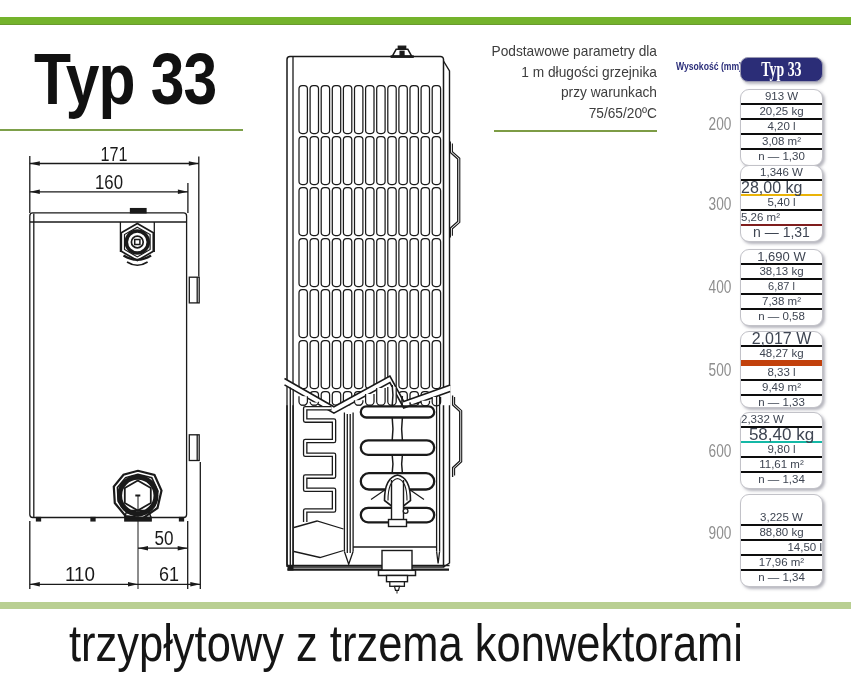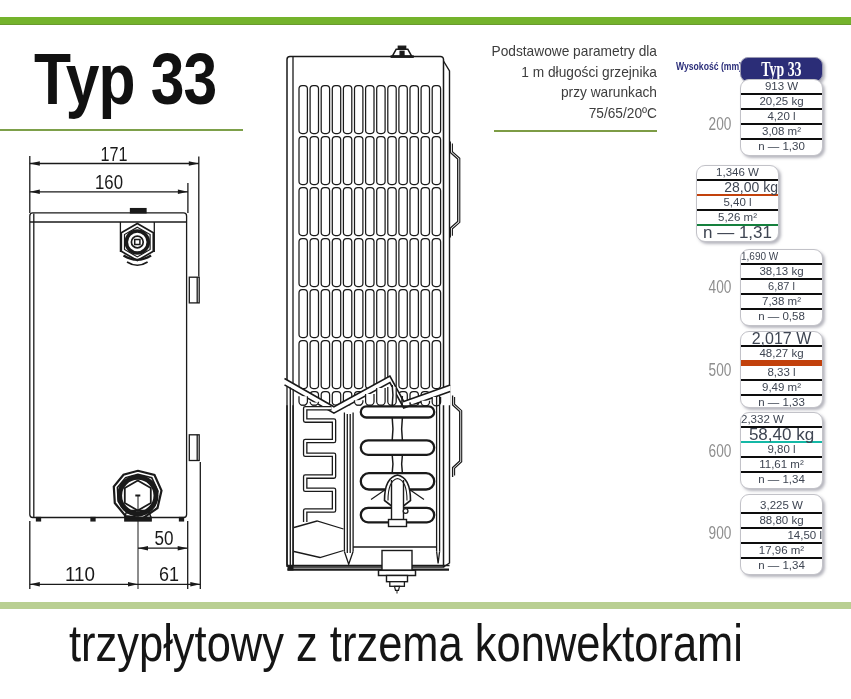--- a/index.html
+++ b/index.html
@@ -320,42 +320,42 @@
   </g>
  </g>
 </svg>
 
 <div style="position:absolute;left:676px;top:59.5px;font-size:11.5px;font-weight:700;color:#2b2e7a;white-space:nowrap;transform:scaleX(0.75);transform-origin:left top">Wysokość (mm)</div>
 
 <div style="position:absolute;left:740px;top:56.5px;width:81px;height:23.5px;background:#2b2d77;border:1px solid #9a9ab2;border-radius:8px;box-shadow:2px 2px 3px rgba(110,110,125,.5);color:#fff;font-family:'Liberation Serif',serif;font-weight:700;font-size:21px;text-align:center;line-height:22.5px"><span style="display:inline-block;transform:scaleX(0.66)">Typ 33</span></div>
 
 <div style="position:absolute;left:695px;top:113.5px;width:50px;text-align:center;font-size:17.5px;color:#8e8e8e;transform:scaleX(0.78)">200</div>
 
-<div style="position:absolute;left:740px;top:79px;width:81px;height:75px;background:#fff;border:1.3px solid #c2c2c8;border-radius:9px;box-shadow:2px 2px 3px rgba(110,110,125,.5);padding-top:0;overflow:hidden">
+<div style="position:absolute;left:740px;top:89px;width:81px;height:75px;background:#fff;border:1.3px solid #c2c2c8;border-radius:9px;box-shadow:2px 2px 3px rgba(110,110,125,.5);padding-top:0;overflow:hidden">
       <div style="height:13.1px;border-bottom:2px solid #0d0d0d;font-size:11.5px;color:#3e4552;text-align:center;line-height:13.4px">913 W</div>
       <div style="height:13.1px;border-bottom:2px solid #0d0d0d;font-size:11.5px;color:#3e4552;text-align:center;line-height:13.4px">20,25 kg</div>
       <div style="height:13.1px;border-bottom:2px solid #0d0d0d;font-size:11.5px;color:#3e4552;text-align:center;line-height:13.4px">4,20 l</div>
       <div style="height:13.1px;border-bottom:2px solid #0d0d0d;font-size:11.5px;color:#3e4552;text-align:center;line-height:13.4px">3,08 m²</div>
       <div style="height:14px;font-size:11.5px;color:#3e4552;text-align:center;line-height:13.4px">n — 1,30</div>
     </div>
 
 <div style="position:absolute;left:695px;top:193.5px;width:50px;text-align:center;font-size:17.5px;color:#8e8e8e;transform:scaleX(0.78)">300</div>
 
-<div style="position:absolute;left:696px;top:165px;width:81px;height:75px;background:#fff;border:1.3px solid #c2c2c8;border-radius:9px;box-shadow:2px 2px 3px rgba(110,110,125,.5);padding-top:0;overflow:hidden">
+<div style="position:absolute;left:740px;top:165px;width:81px;height:75px;background:#fff;border:1.3px solid #c2c2c8;border-radius:9px;box-shadow:2px 2px 3px rgba(110,110,125,.5);padding-top:0;overflow:hidden">
       <div style="height:13.1px;border-bottom:2px solid #0d0d0d;font-size:11.5px;color:#3e4552;text-align:center;line-height:13.4px">1,346 W</div>
-      <div style="height:13.1px;border-bottom:2px solid #c2410c;font-size:14px;color:#3e4552;text-align:right;line-height:13.4px">28,00 kg</div>
+      <div style="height:13.1px;border-bottom:2px solid #eab308;font-size:16px;color:#3e4552;text-align:left;line-height:13.4px">28,00 kg</div>
       <div style="height:13.1px;border-bottom:2px solid #0d0d0d;font-size:11.5px;color:#3e4552;text-align:center;line-height:13.4px">5,40 l</div>
-      <div style="height:13.1px;border-bottom:2px solid #15803d;font-size:11.5px;color:#3e4552;text-align:center;line-height:13.4px">5,26 m²</div>
-      <div style="height:14px;font-size:17px;color:#3e4552;text-align:center;line-height:13.4px">n — 1,31</div>
+      <div style="height:13.1px;border-bottom:2px solid #7f1d1d;font-size:11.5px;color:#3e4552;line-height:13.4px">5,26 m²</div>
+      <div style="height:14px;font-size:14px;color:#3e4552;text-align:center;line-height:13.4px">n — 1,31</div>
     </div>
 
 <div style="position:absolute;left:695px;top:277.0px;width:50px;text-align:center;font-size:17.5px;color:#8e8e8e;transform:scaleX(0.78)">400</div>
 
 <div style="position:absolute;left:740px;top:248.5px;width:81px;height:75px;background:#fff;border:1.3px solid #c2c2c8;border-radius:9px;box-shadow:2px 2px 3px rgba(110,110,125,.5);padding-top:0;overflow:hidden">
-      <div style="height:13.1px;border-bottom:2px solid #0d0d0d;font-size:10px;color:#3e4552;line-height:13.4px">1,690 W</div>
+      <div style="height:13.1px;border-bottom:2px solid #0d0d0d;font-size:13px;color:#3e4552;text-align:center;line-height:13.4px">1,690 W</div>
       <div style="height:13.1px;border-bottom:2px solid #0d0d0d;font-size:11.5px;color:#3e4552;text-align:center;line-height:13.4px">38,13 kg</div>
       <div style="height:13.1px;border-bottom:2px solid #0d0d0d;font-size:11px;color:#3e4552;text-align:center;line-height:13.4px">6,87 l</div>
       <div style="height:13.1px;border-bottom:2px solid #0d0d0d;font-size:11.5px;color:#3e4552;text-align:center;line-height:13.4px">7,38 m²</div>
       <div style="height:14px;font-size:11.5px;color:#3e4552;text-align:center;line-height:13.4px">n — 0,58</div>
     </div>
 
 <div style="position:absolute;left:695px;top:359.5px;width:50px;text-align:center;font-size:17.5px;color:#8e8e8e;transform:scaleX(0.78)">500</div>
 
 <div style="position:absolute;left:740px;top:331px;width:81px;height:75px;background:#fff;border:1.3px solid #c2c2c8;border-radius:9px;box-shadow:2px 2px 3px rgba(110,110,125,.5);padding-top:0;overflow:hidden">
       <div style="height:13.1px;border-bottom:2px solid #0d0d0d;font-size:16px;color:#3e4552;text-align:center;line-height:13.4px">2,017 W</div>
@@ -370,21 +370,21 @@
 <div style="position:absolute;left:740px;top:412px;width:81px;height:75px;background:#fff;border:1.3px solid #c2c2c8;border-radius:9px;box-shadow:2px 2px 3px rgba(110,110,125,.5);padding-top:0;overflow:hidden">
       <div style="height:13.1px;border-bottom:2px solid #0d0d0d;font-size:11.5px;color:#3e4552;text-align:left;line-height:13.4px">2,332 W</div>
       <div style="height:13.1px;border-bottom:2px solid #14b8a6;font-size:17px;color:#3e4552;text-align:center;line-height:13.4px">58,40 kg</div>
       <div style="height:13.1px;border-bottom:2px solid #0d0d0d;font-size:11.5px;color:#3e4552;text-align:center;line-height:13.4px">9,80 l</div>
       <div style="height:13.1px;border-bottom:2px solid #0d0d0d;font-size:11.5px;color:#3e4552;text-align:center;line-height:13.4px">11,61 m²</div>
       <div style="height:14px;font-size:11.5px;color:#3e4552;text-align:center;line-height:13.4px">n — 1,34</div>
     </div>
 
 <div style="position:absolute;left:695px;top:522.5px;width:50px;text-align:center;font-size:17.5px;color:#8e8e8e;transform:scaleX(0.78)">900</div>
 
-<div style="position:absolute;left:740px;top:494px;width:81px;height:75px;background:#fff;border:1.3px solid #c2c2c8;border-radius:9px;box-shadow:2px 2px 3px rgba(110,110,125,.5);padding-top:4px;overflow:hidden">
+<div style="position:absolute;left:740px;top:494px;width:81px;height:75px;background:#fff;border:1.3px solid #c2c2c8;border-radius:9px;box-shadow:2px 2px 3px rgba(110,110,125,.5);padding-top:16px;overflow:hidden">
       <div style="height:13.1px;border-bottom:2px solid #0d0d0d;font-size:11.5px;color:#3e4552;text-align:center;line-height:13.4px">3,225 W</div>
       <div style="height:13.1px;border-bottom:2px solid #0d0d0d;font-size:11.5px;color:#3e4552;text-align:center;line-height:13.4px">88,80 kg</div>
       <div style="height:13.1px;border-bottom:2px solid #0d0d0d;font-size:11.5px;color:#3e4552;text-align:right;line-height:13.4px">14,50 l</div>
       <div style="height:13.1px;border-bottom:2px solid #0d0d0d;font-size:11.5px;color:#3e4552;text-align:center;line-height:13.4px">17,96 m²</div>
       <div style="height:14px;font-size:11.5px;color:#3e4552;text-align:center;line-height:13.4px">n — 1,34</div>
     </div>
 
  <div style="position:absolute;left:0;top:601.5px;width:851px;height:7.4px;background:#b9cf92"></div>
 
  <div style="position:absolute;left:69px;top:613px;font-size:52px;color:#151515;white-space:nowrap;transform:scaleX(0.836);transform-origin:left top">trzypłytowy z trzema konwektorami</div>

